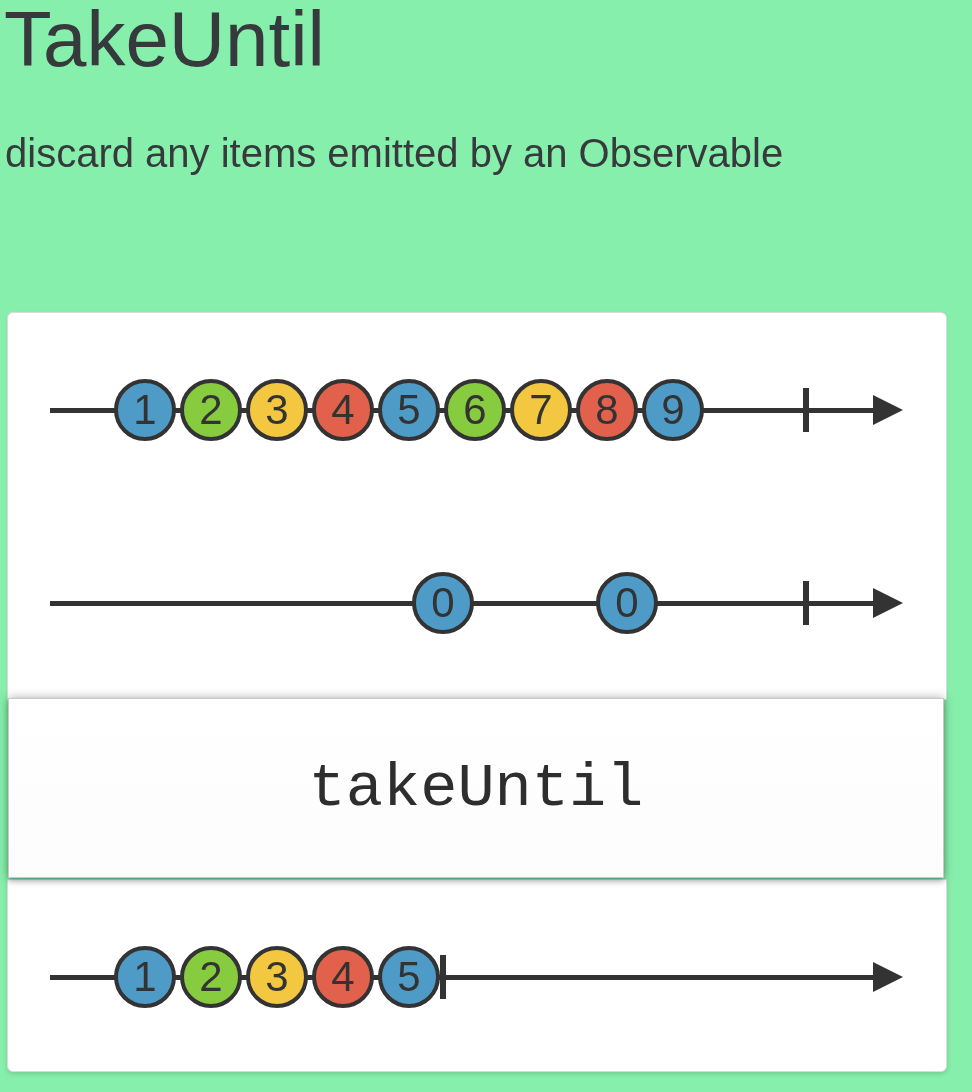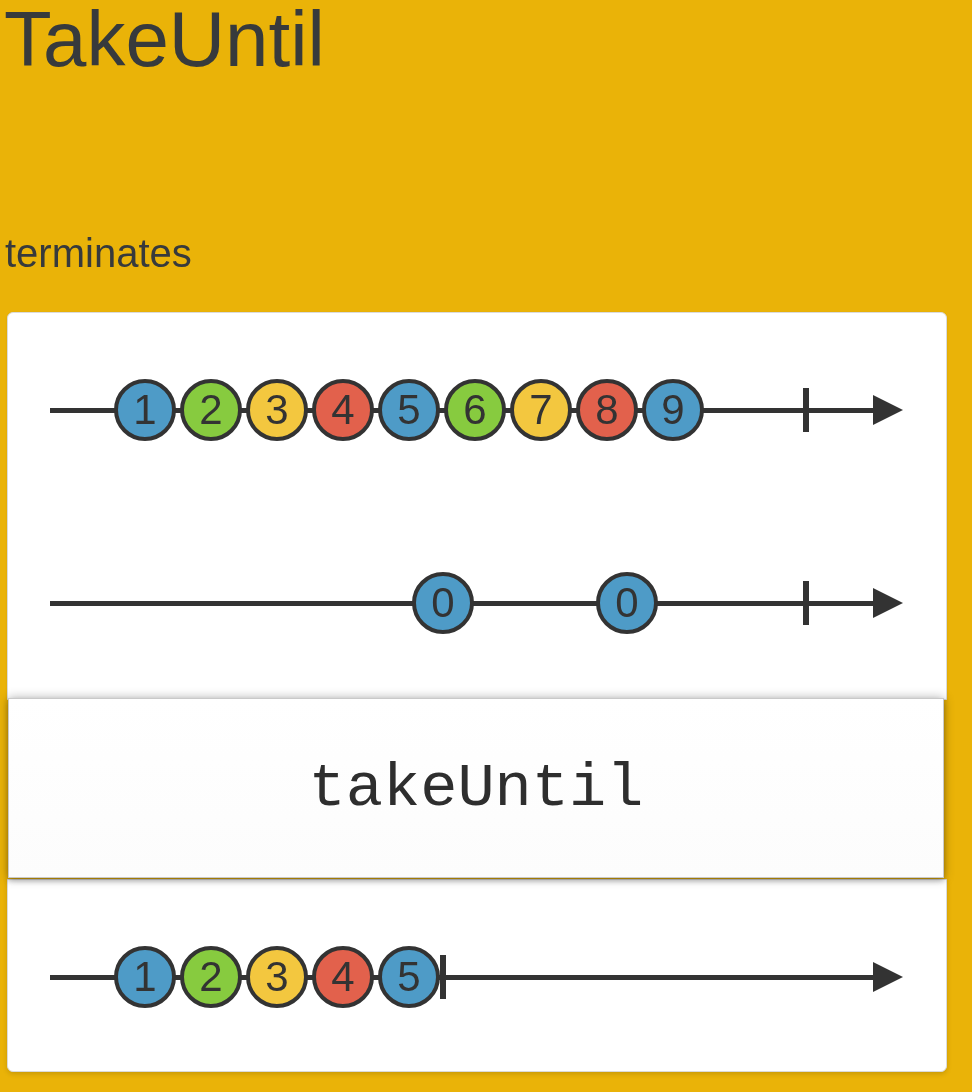--- a/index.html
+++ b/index.html
@@ -1,21 +1,21 @@
 <!DOCTYPE html>
 <html><head>
 <meta charset="utf-8">
 <style>
   html, body { margin: 0; padding: 0; background: #ffffff; }
   .page {
     position: relative;
     width: 972px;
     height: 1092px;
     overflow: hidden;
-    background: #eab308;
+    background: #86efac;
     font-family: "Liberation Sans", sans-serif;
     color: #383b3d;
   }
   .title {
     position: absolute;
     left: 4px;
     top: 0;
     margin: 0;
     font-size: 78px;
     line-height: 78px;
@@ -131,23 +131,22 @@
   }
 </style>
 </head>
 <body>
 
 <div class="page">
 
   <h1 class="title">TakeUntil</h1>
 
   <p class="description">
+    <span>discard any items emitted by an Observable</span><br>
     <br>
-    <br>
-    <span>terminates</span>
   </p>
 
   <div class="card card-top"></div>
   <div class="card card-bottom"></div>
 
   <div class="operator-box">
     <span class="operator-label">takeUntil</span>
   </div>
 
   <div class="streams-layer">

